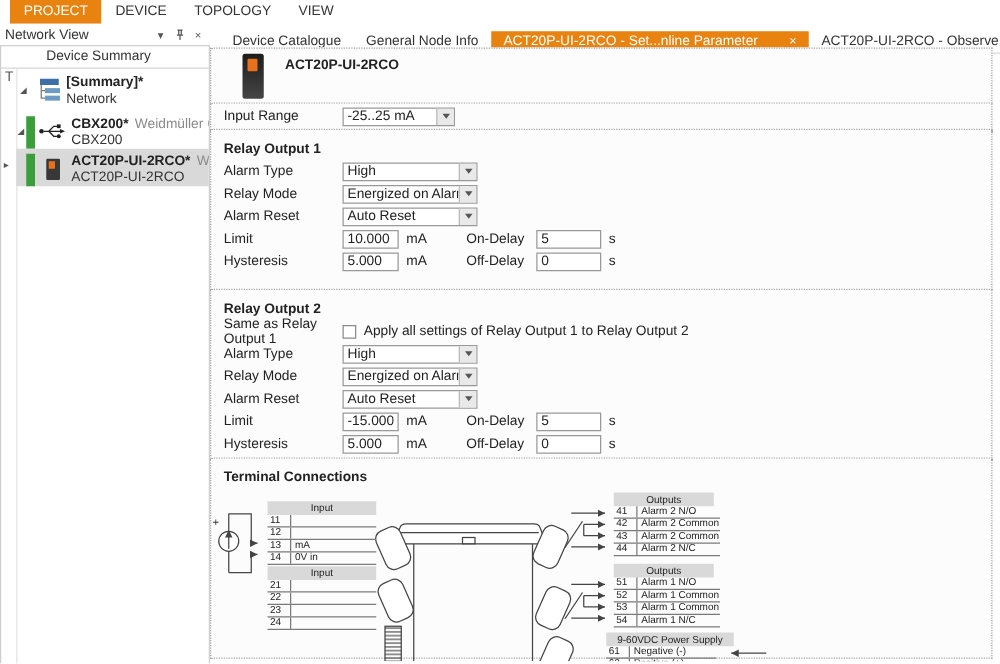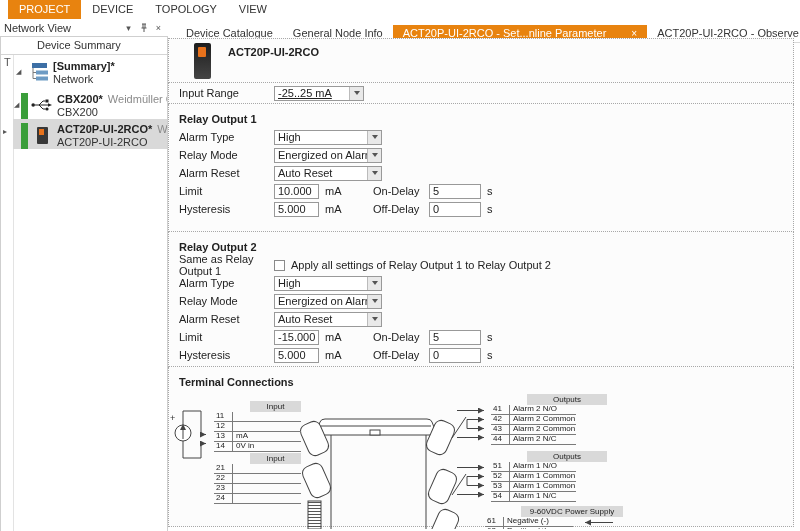--- a/index.html
+++ b/index.html
@@ -49,35 +49,35 @@
   .dev-head{height:45px;display:flex;align-items:flex-start;padding:4px 0 0 25px;box-sizing:border-box;}
   .thumb{width:17px;height:36px;background:linear-gradient(180deg,#1d1d1d,#454545);border-radius:2px;position:relative;}
   .thumb .win{position:absolute;left:4px;top:4px;width:8px;height:10px;background:#E8721C;border-radius:1px;}
   .dev-txt{margin-left:17px;line-height:14px;padding-top:2px;}
   .dev-name{font-weight:bold;}
 
   .frow{display:flex;align-items:center;height:18px;padding-left:10px;}
   .flabel{width:95px;}
   .flabel2{margin-left:24px;width:56px;}
   .fsel{width:108px;height:15px;border:1px solid #999;background:#fff;display:flex;box-sizing:border-box;}
-  .fsel.narrow{width:90px;text-decoration:underline;}
+  .fsel.narrow{width:90px;}
   .fsel-text{flex:1;padding:0 3px;line-height:13px;overflow:hidden;white-space:nowrap;}
   .fsel-btn{width:13px;background:#e9e9e9;border-left:1px solid #bbb;display:flex;align-items:center;justify-content:center;}
   .caret{width:0;height:0;border-left:3px solid transparent;border-right:3px solid transparent;border-top:4px solid #555;}
   .fnum{width:45px;height:15px;border:1px solid #999;box-sizing:border-box;font-family:"Liberation Sans",sans-serif;font-size:11px;padding:0 3px;background:#fff;color:#222;}
   .fnum.w2{width:52px;}
   .funit{margin-left:6px;width:24px;}
   .cb{width:11px;height:11px;border:1px solid #8a8a8a;background:#fff;box-sizing:border-box;}
   .cb-label{margin-left:6px;}
 
   
   .diagram{position:relative;height:136px;margin-top:2px;overflow:hidden;}
   .dsvg{position:absolute;left:0;top:0;}
   .pt{position:absolute;font-size:8px;color:#222;}
-  .pt-h{background:#D9D9D9;height:11px;line-height:11px;text-align:center;margin-left:36px;}
+  .pt-h{background:#D9D9D9;height:11px;line-height:11px;text-align:center;}
   .pt-r{display:flex;height:9px;line-height:8px;border-bottom:1px solid #7a7a7a;}
   .pt-pin{width:19px;border-right:1px solid #7a7a7a;padding-left:2px;box-sizing:border-box;}
   .pt-lab{padding-left:3px;white-space:nowrap;}
 </style>
 </head>
 <body>
 
 <div class="app">
 
   <div class="menubar">

